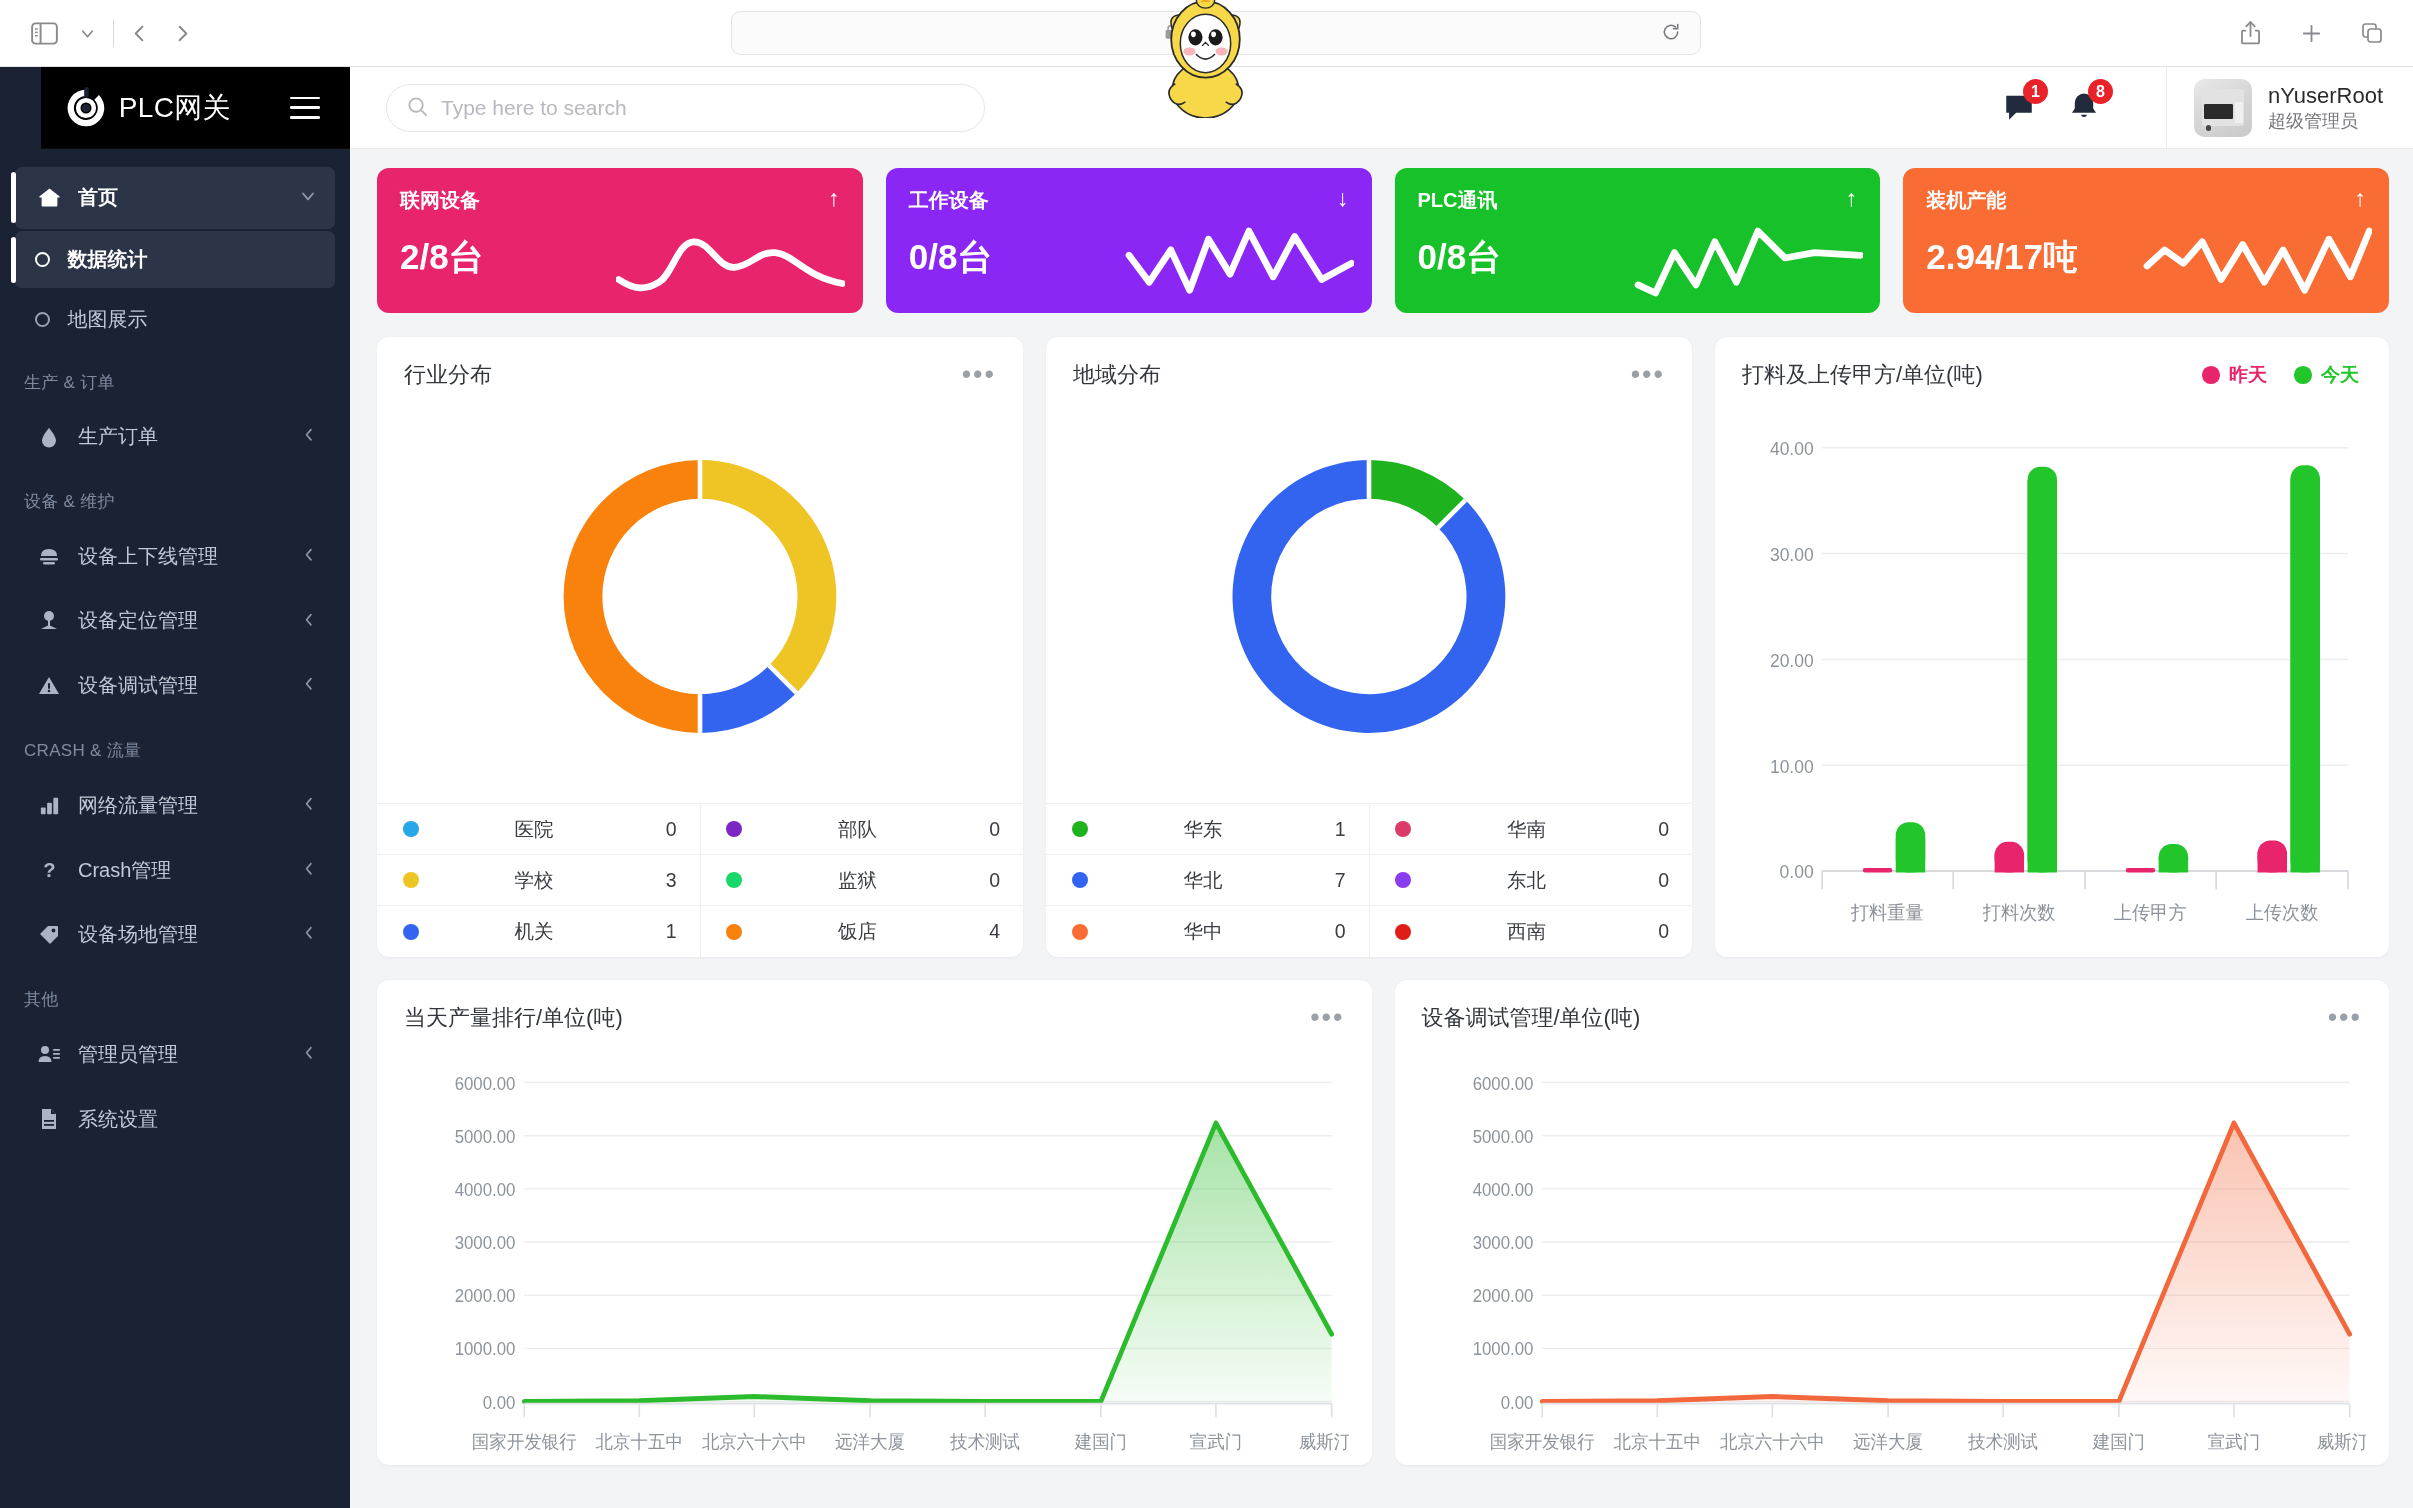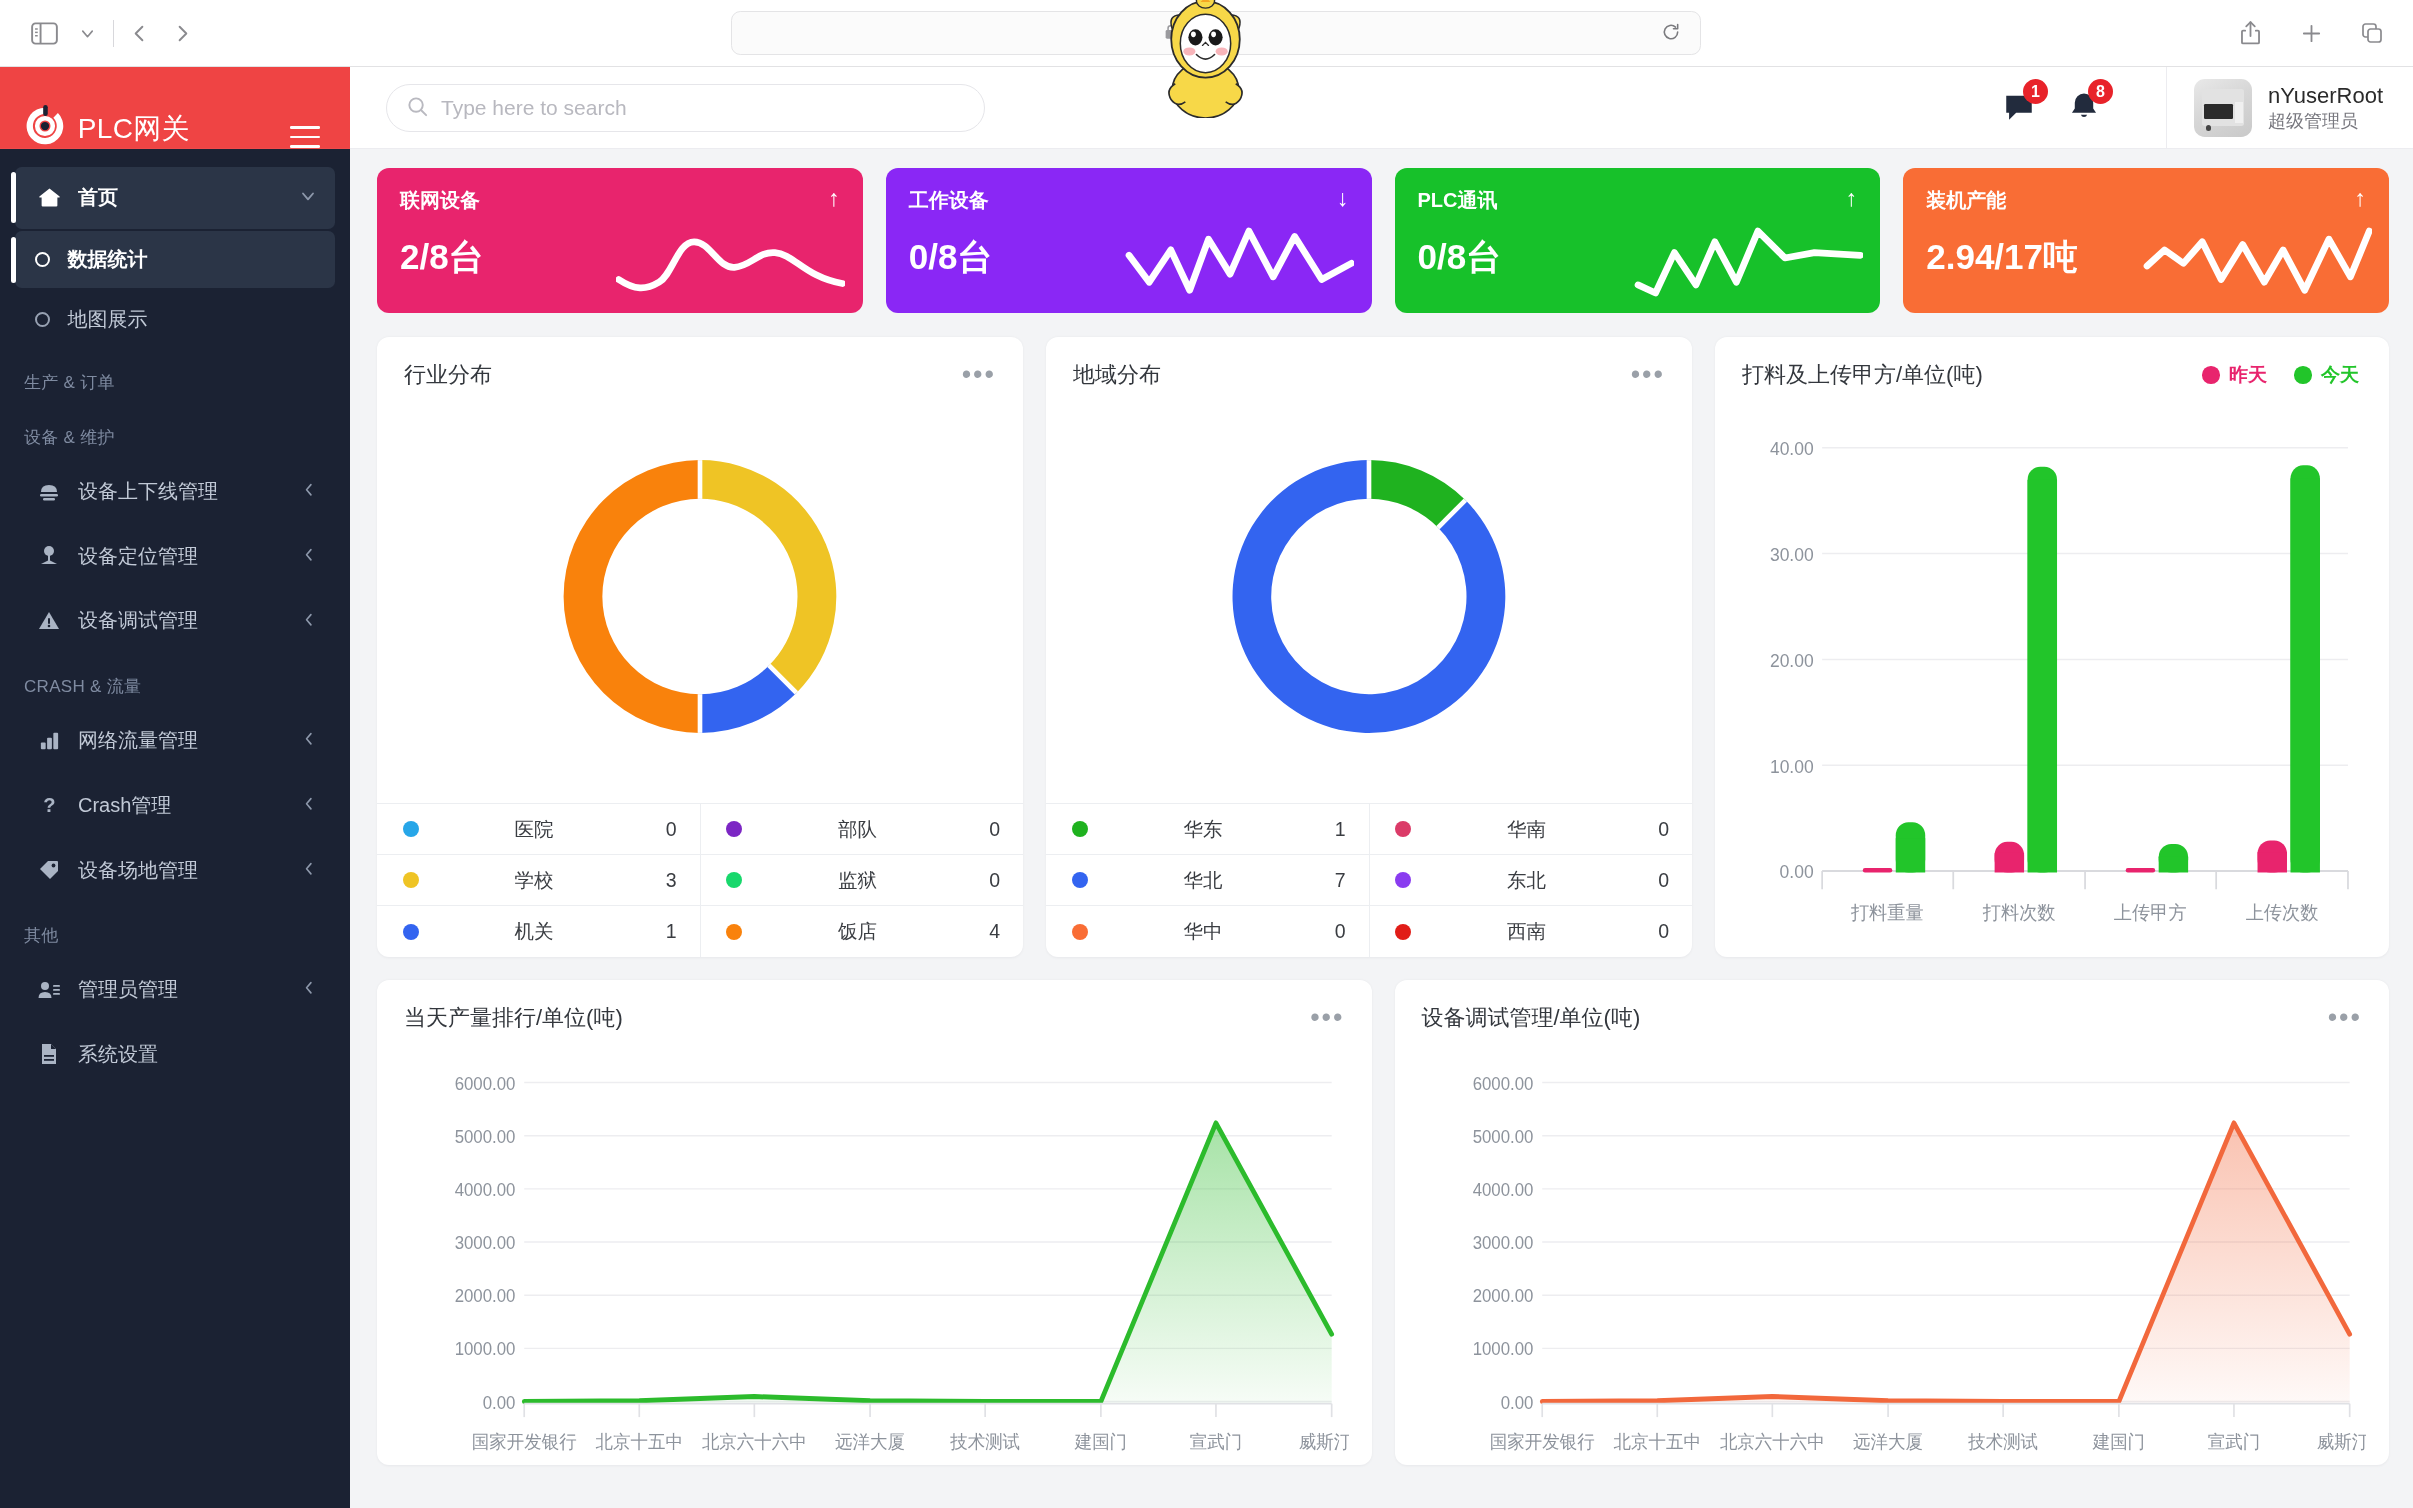--- a/index.html
+++ b/index.html
@@ -57,23 +57,24 @@
   
   #app { display: flex; height: 1441px; width: 100%; }
 
   
   #sidebar {
     width: 350px; min-width: 350px; height: 100%;
     background: #1b2233; color: #c3cad6;
     display: flex; flex-direction: column;
   }
   #sidebar-brand {
-    height: 82px; display: flex; align-items: flex-end;
-    padding: 0 30px 0 23px; background: #ef4444;
+    height: 82px; display: flex; align-items: center;
+    padding: 0 30px 0 23px; background: #000000;
     border-bottom: 0.7px solid rgba(255,255,255,.04);
+    margin-left: 41px;
   }
   .brand-logo { width: 44px; height: 44px; color:#fff; flex: 0 0 auto; }
   .brand-title { font-size: 28px; color: #fff; margin-left: 10.8px; letter-spacing: 0.3px; flex: 1; }
   .hamburger { width: 30px; height: 22px; display:flex; flex-direction:column; justify-content:space-between; }
   .hamburger i { display:block; height: 2.7px; background: #fff; border-radius: 1.3px; }
 
   #sidebar-nav { flex: 1; padding: 17.5px 0 0 0; overflow: hidden; }
   .nav-group-label {
     font-size: 17px; color: #7f8ba1; padding: 20px 0 12px 24px; letter-spacing: 0.3px;
   }
@@ -328,20 +329,33 @@
       <div class="nav-item nav-sub active">
         <span class="ring"></span>
         <span class="nav-label">数据统计</span>
       </div>
       <div class="nav-item nav-sub">
         <span class="ring"></span>
         <span class="nav-label">地图展示</span>
       </div>
 
       <div class="nav-group-label">生产 &amp; 订单</div>
+      <div class="nav-item">
+        <span class="nav-icon">
+          <svg width="24" height="24" viewBox="0 0 24 24">
+              <path d="M12 3 C12 3 5 11 5 15.5 A7 7 0 0 0 19 15.5 C19 11 12 3 12 3 z" fill="currentColor"></path>
+            </svg>
+        </span>
+        <span class="nav-label">生产订单</span>
+        <span class="nav-caret">
+          <svg width="17.5" height="17.5" viewBox="0 0 24 24">
+              <polyline points="15,5 9,12 15,19" fill="none" stroke="currentColor" stroke-width="2.2" stroke-linecap="round" stroke-linejoin="round"></polyline>
+            </svg>
+        </span>
+      </div>
 
       <div class="nav-group-label">设备 &amp; 维护</div>
       <div class="nav-item">
         <span class="nav-icon">
           <svg width="24" height="24" viewBox="0 0 24 24">
               <path d="M4 12 q0-7 8-7 q8 0 8 7 z" fill="currentColor"></path>
               <rect x="3" y="14" width="18" height="2.6" rx="1.3" fill="currentColor"></rect>
               <rect x="6" y="18" width="12" height="2.4" rx="1.2" fill="currentColor"></rect>
             </svg>
         </span>

